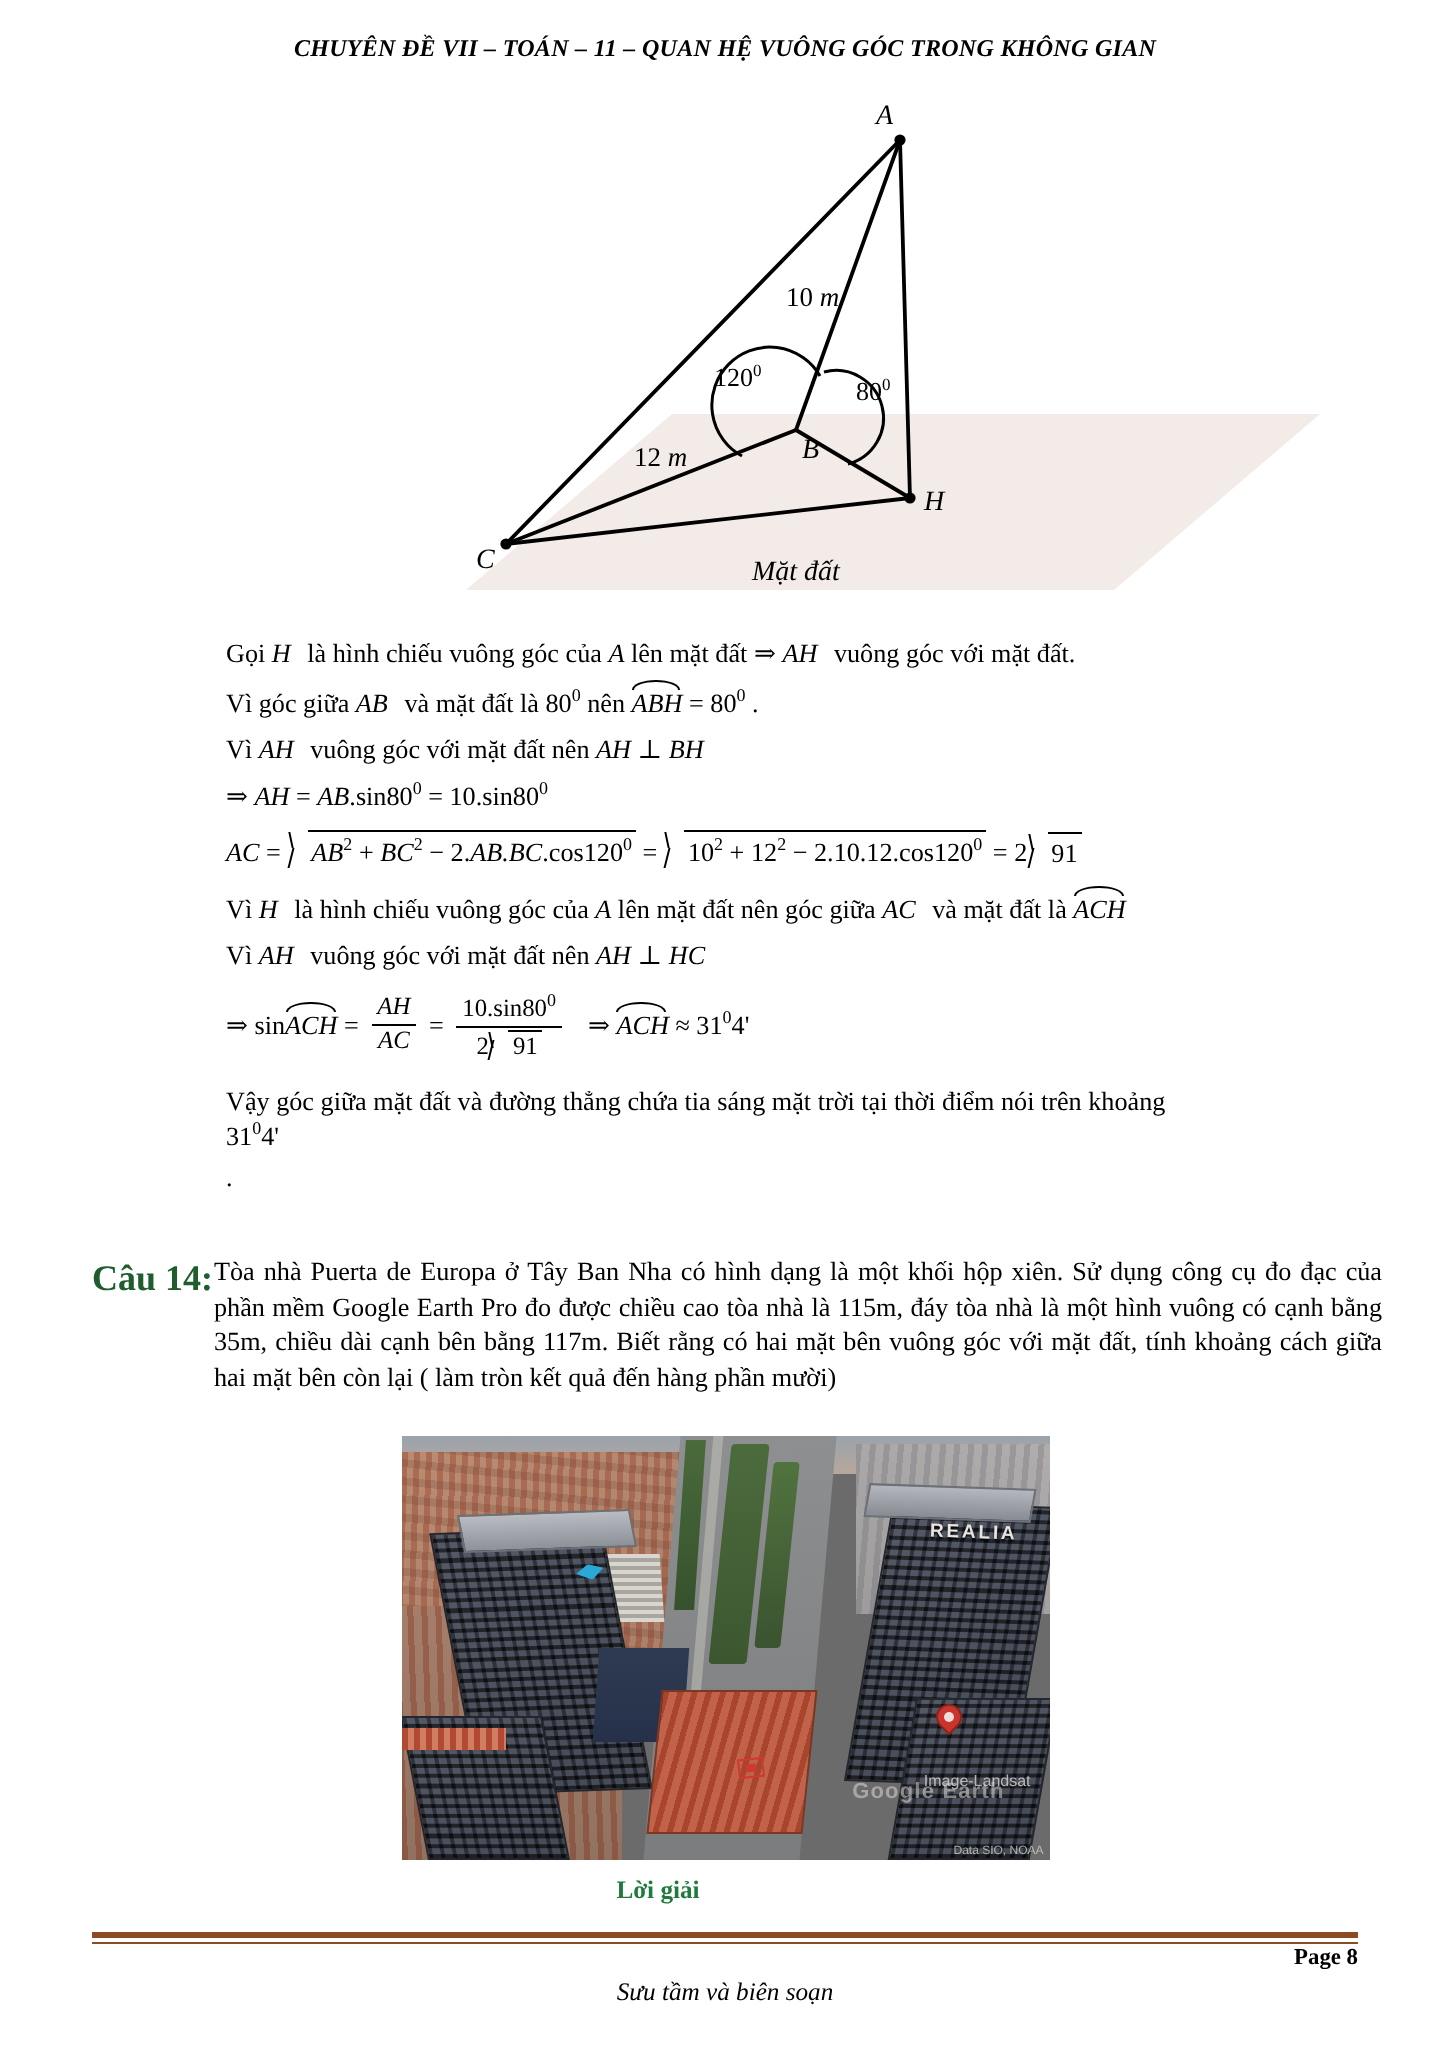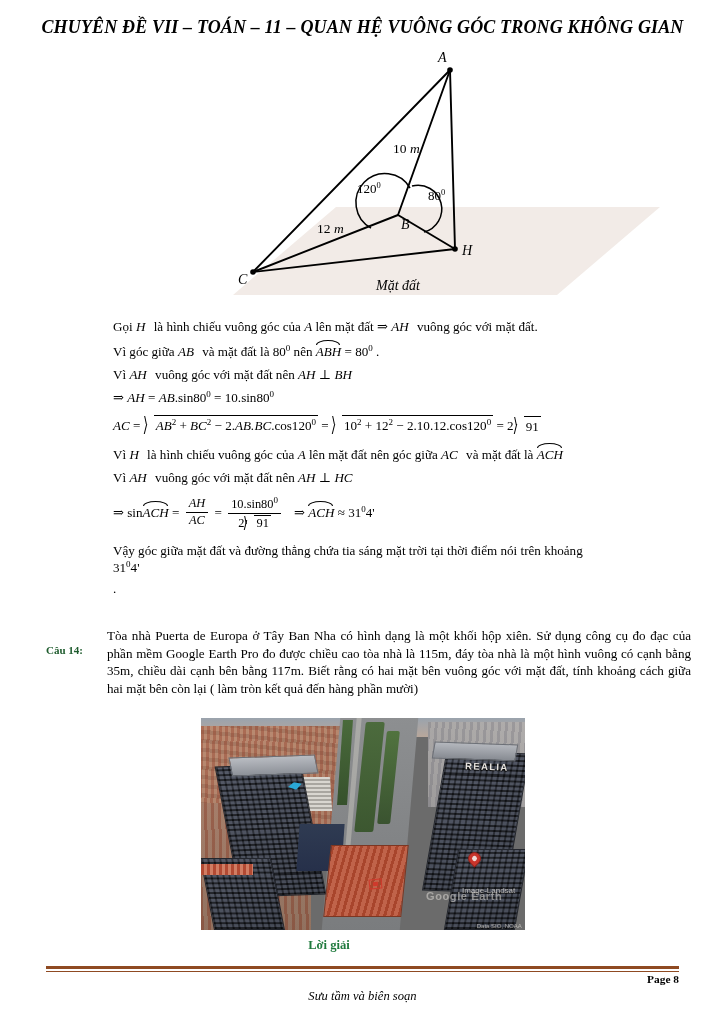--- a/index.html
+++ b/index.html
@@ -15,21 +15,21 @@
     overflow: hidden;
   }
 
   
   .doc-header {
     position: absolute;
     top: 17px; left: 0; right: 0;
     text-align: center;
     font-weight: bold;
     font-style: italic;
-    font-size: 18px;
+    font-size: 12px;
     letter-spacing: 0.15px;
     white-space: nowrap;
   }
 
   
   .figure-wrap {
     position: absolute;
     top: 48px; left: 0;
     width: 725px; height: 252px;
   }
@@ -115,22 +115,21 @@
     width: 725px;
     padding: 0 34px 0 46px;
     font-size: 13.1px;
     line-height: 1.345;
   }
   .q-label {
     color: #1f5c2e;
     font-weight: bold;
     float: left;
     width: 61px;
-    font-size: 11px;
-    margin-top: 16px;
+    font-size: 18px;
   }
   .q-text {
     margin-left: 61px;
     text-align: justify;
   }
 
   
   .photo-frame {
     position: absolute;
     top: 718px; left: 201px;

